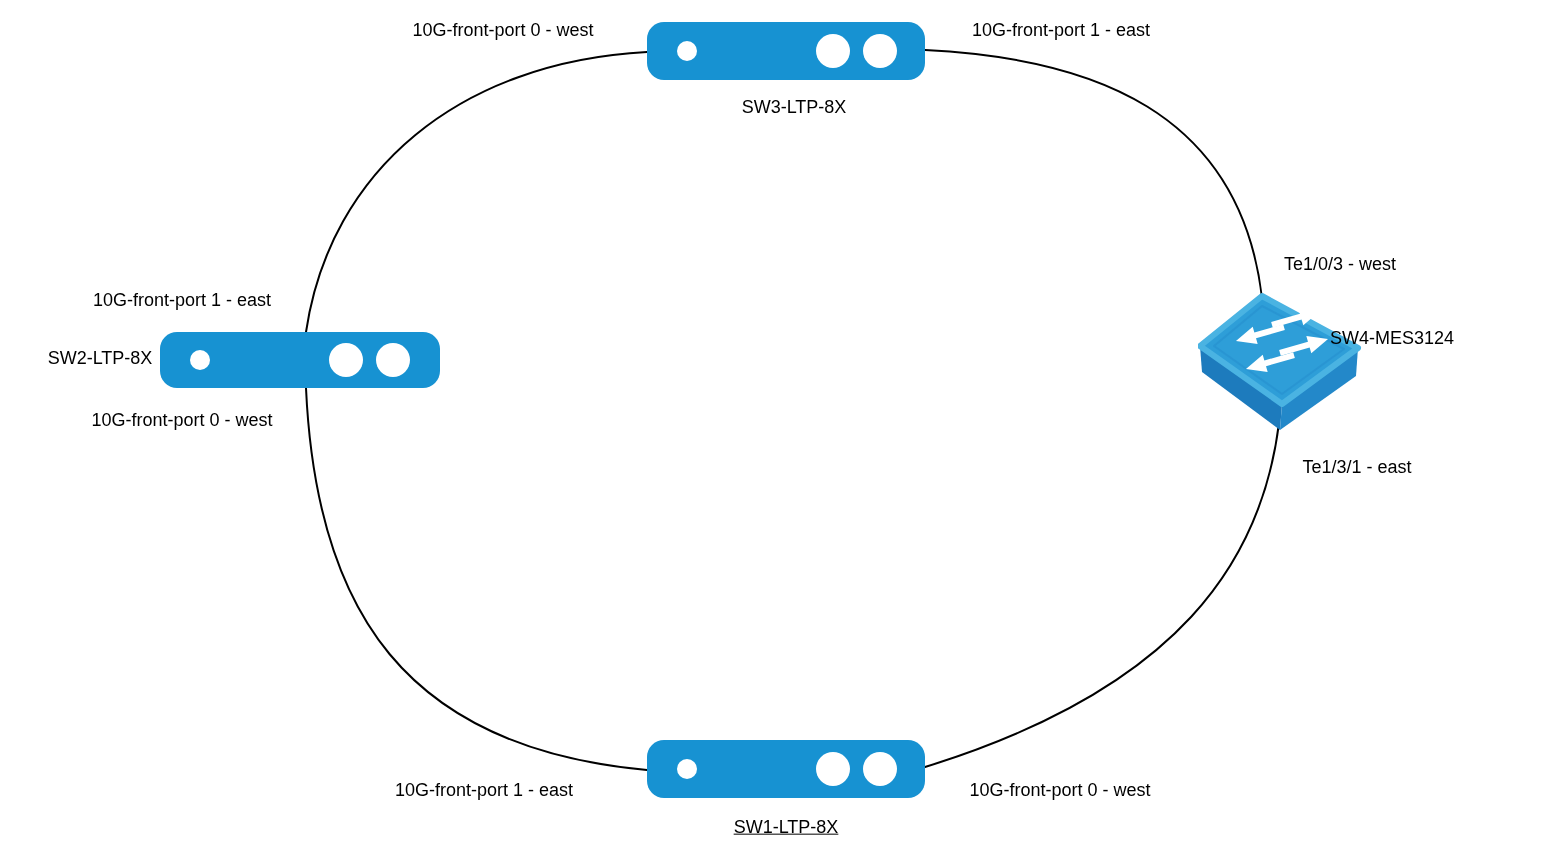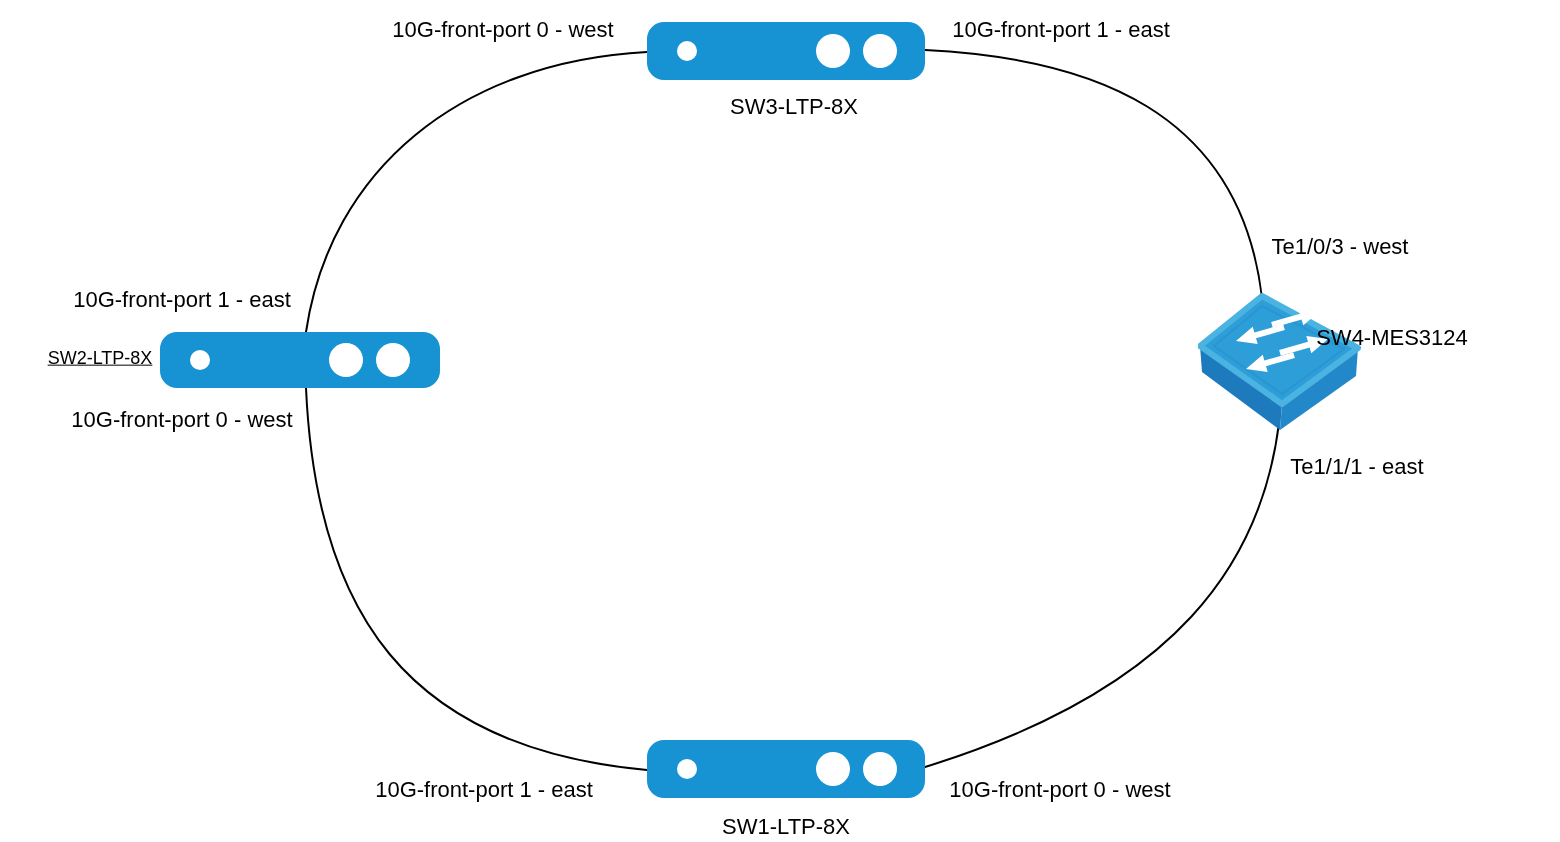--- a/index.html
+++ b/index.html
@@ -29,24 +29,24 @@
 
   .mes-icon{position:absolute;left:1198px;top:288px;width:165px;height:145px;}
   .mes-left{fill:var(--mes-side-left,#1d7bbd);}
   .mes-right{fill:var(--mes-side-right,#2388c9);}
   .mes-top{fill:var(--mes-top,#2e9ed8);stroke:var(--mes-top-rim,#4ab3e2);stroke-width:6;stroke-linejoin:round;}
   .mes-top-inner{fill:none;stroke:var(--mes-top-inner,#2691cf);stroke-width:2;stroke-linejoin:round;opacity:.65;}
   .mes-arrow{fill:#ffffff;}
 
   .lbl{
     position:absolute;transform:translate(-50%,-50%);
-    font-size:22px;line-height:1.15;color:var(--text-color,#000);
+    font-size:18px;line-height:1.15;color:var(--text-color,#000);
     white-space:nowrap;
   }
-  .lbl.sm{font-size:18px;text-decoration:underline;}
+  .lbl.sm{font-size:18px;}
 </style>
 </head>
 <body>
 
 <div class="canvas">
 
   <svg class="links-layer" viewBox="0 0 1560 842">
     <path class="link" d="M 306 332 C 330 170, 460 62, 647 52"></path>
     <path class="link" d="M 925 50 C 1090 58, 1240 110, 1262 298"></path>
     <path class="link" d="M 1279 423 C 1262 560, 1180 688, 925 767"></path>
@@ -93,21 +93,21 @@
   </svg>
 
   <div class="lbl" style="left:503px;top:30px;">10G-front-port 0 - west</div>
   <div class="lbl" style="left:1061px;top:30px;">10G-front-port 1 - east</div>
   <div class="lbl" style="left:794px;top:107px;">SW3-LTP-8X</div>
 
   <div class="lbl" style="left:182px;top:300px;">10G-front-port 1 - east</div>
   <div class="lbl sm" style="left:100px;top:358px;">SW2-LTP-8X</div>
   <div class="lbl" style="left:182px;top:420px;">10G-front-port 0 - west</div>
 
-  <div class="lbl" style="left:1340px;top:247px;">Te1/0/3 - west</div>
+  <div class="lbl" style="left:1340px;top:264px;">Te1/0/3 - west</div>
   <div class="lbl" style="left:1392px;top:338px;">SW4-MES3124</div>
-  <div class="lbl" style="left:1357px;top:467px;">Te1/1/1 - east</div>
+  <div class="lbl" style="left:1357px;top:467px;">Te1/3/1 - east</div>
 
   <div class="lbl" style="left:484px;top:790px;">10G-front-port 1 - east</div>
-  <div class="lbl" style="left:786px;top:827px;">SW1-LTP-8X</div>
+  <div class="lbl" style="left:786px;top:827px;text-decoration:underline;">SW1-LTP-8X</div>
   <div class="lbl" style="left:1060px;top:790px;">10G-front-port 0 - west</div>
 
 </div>
 
 </body></html>

